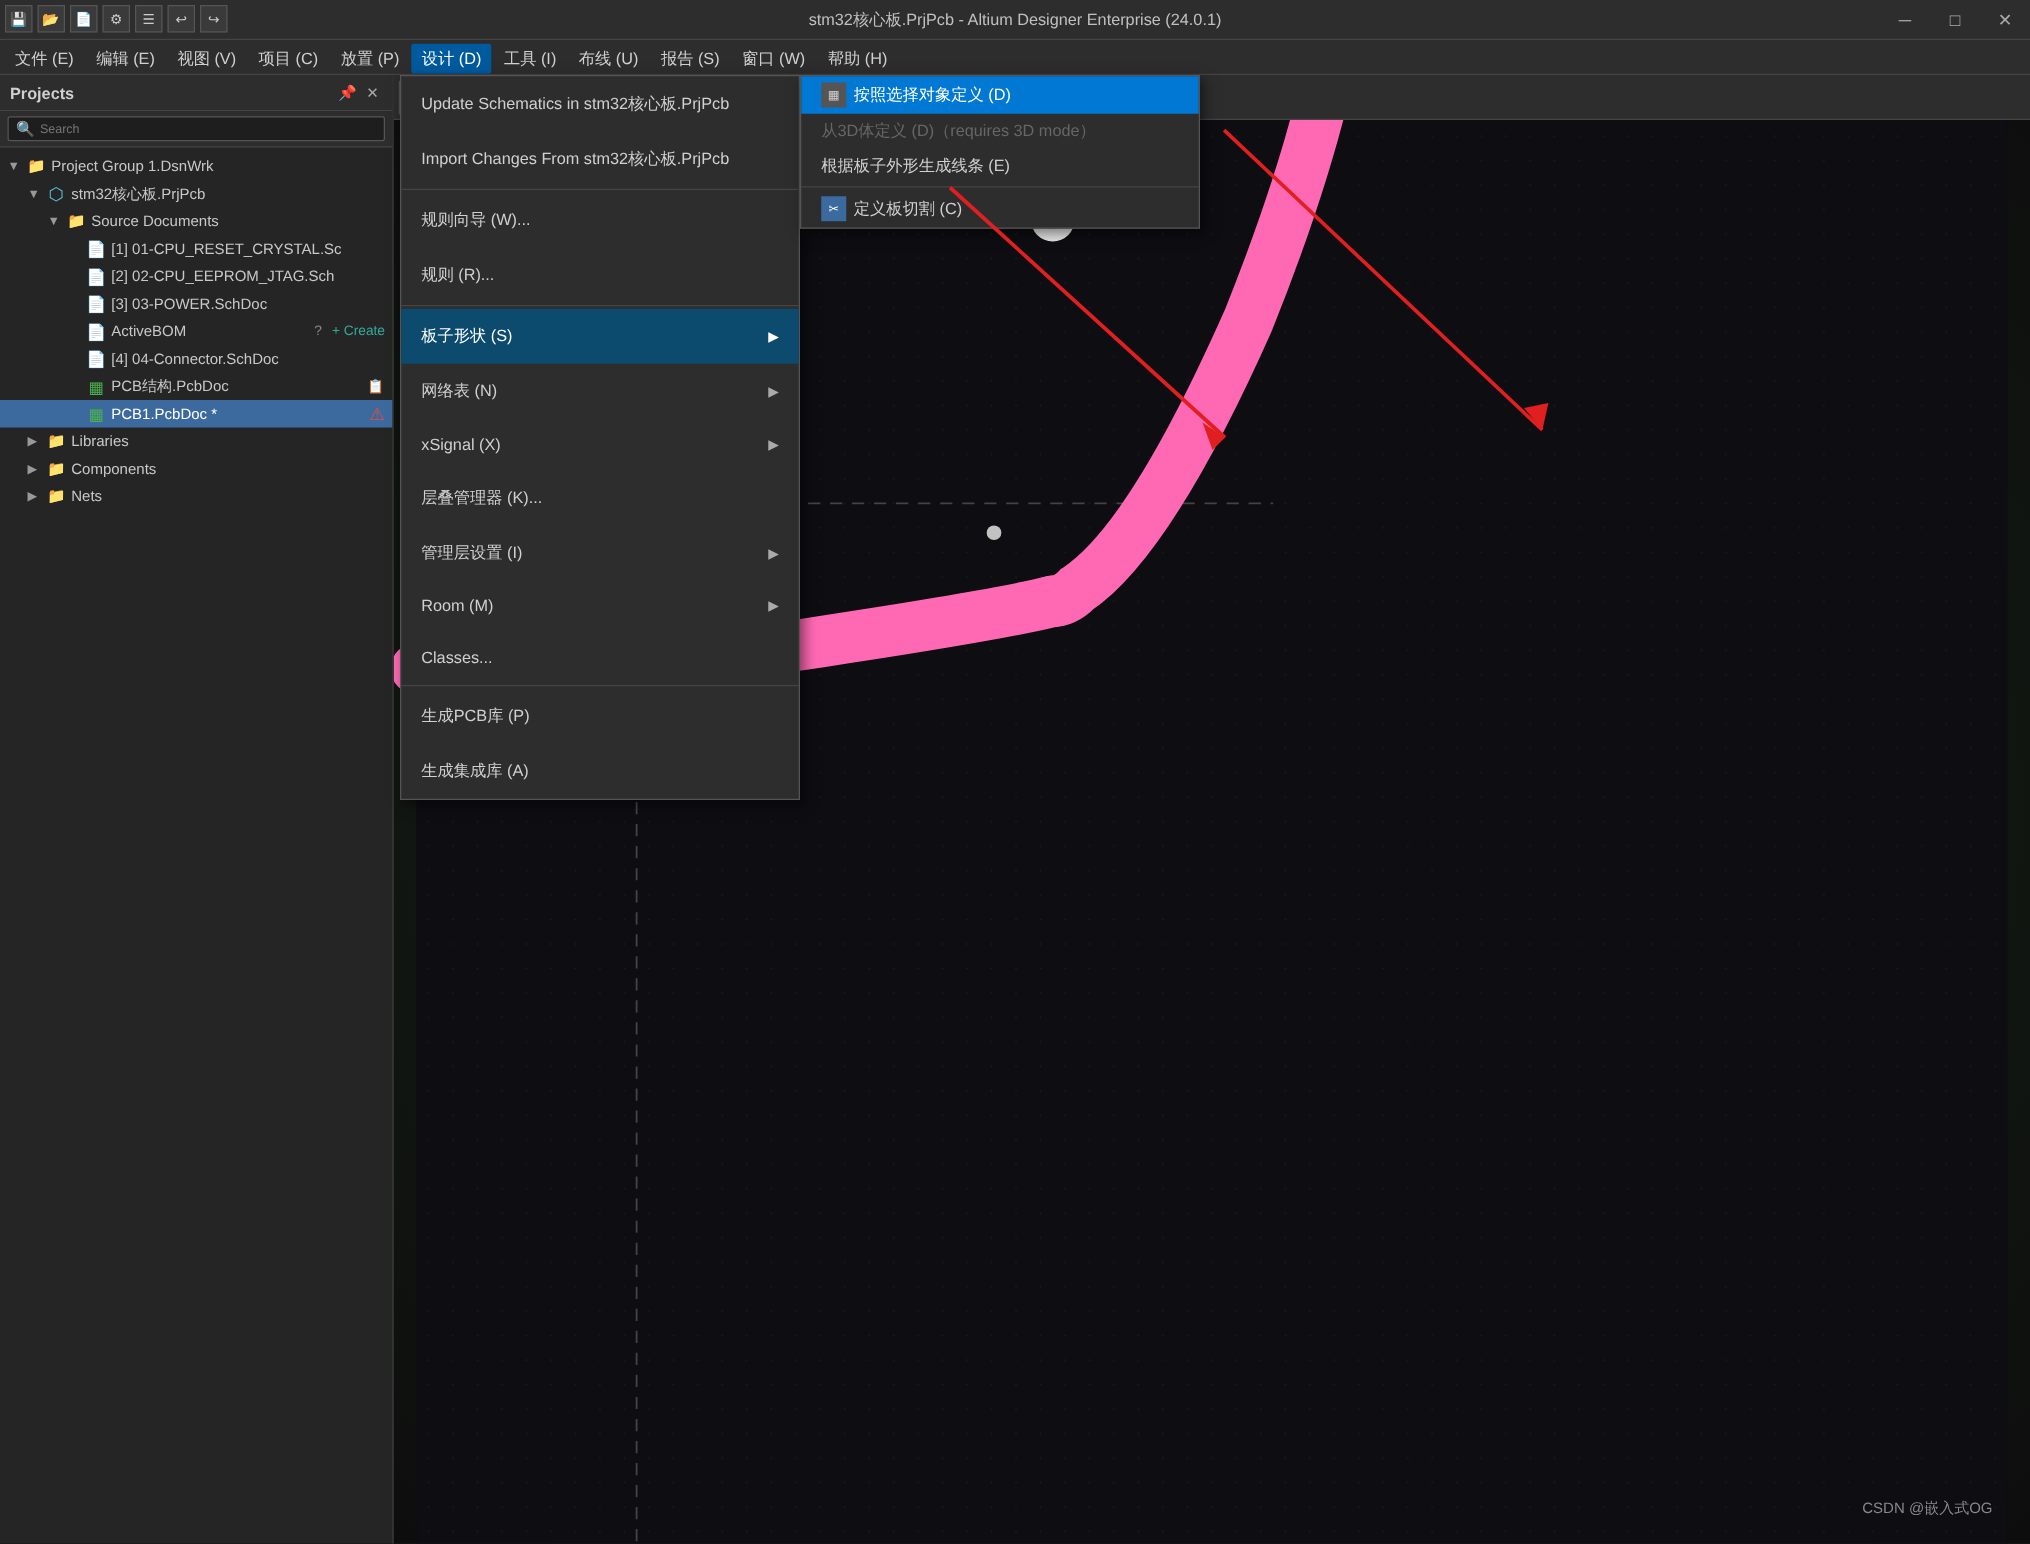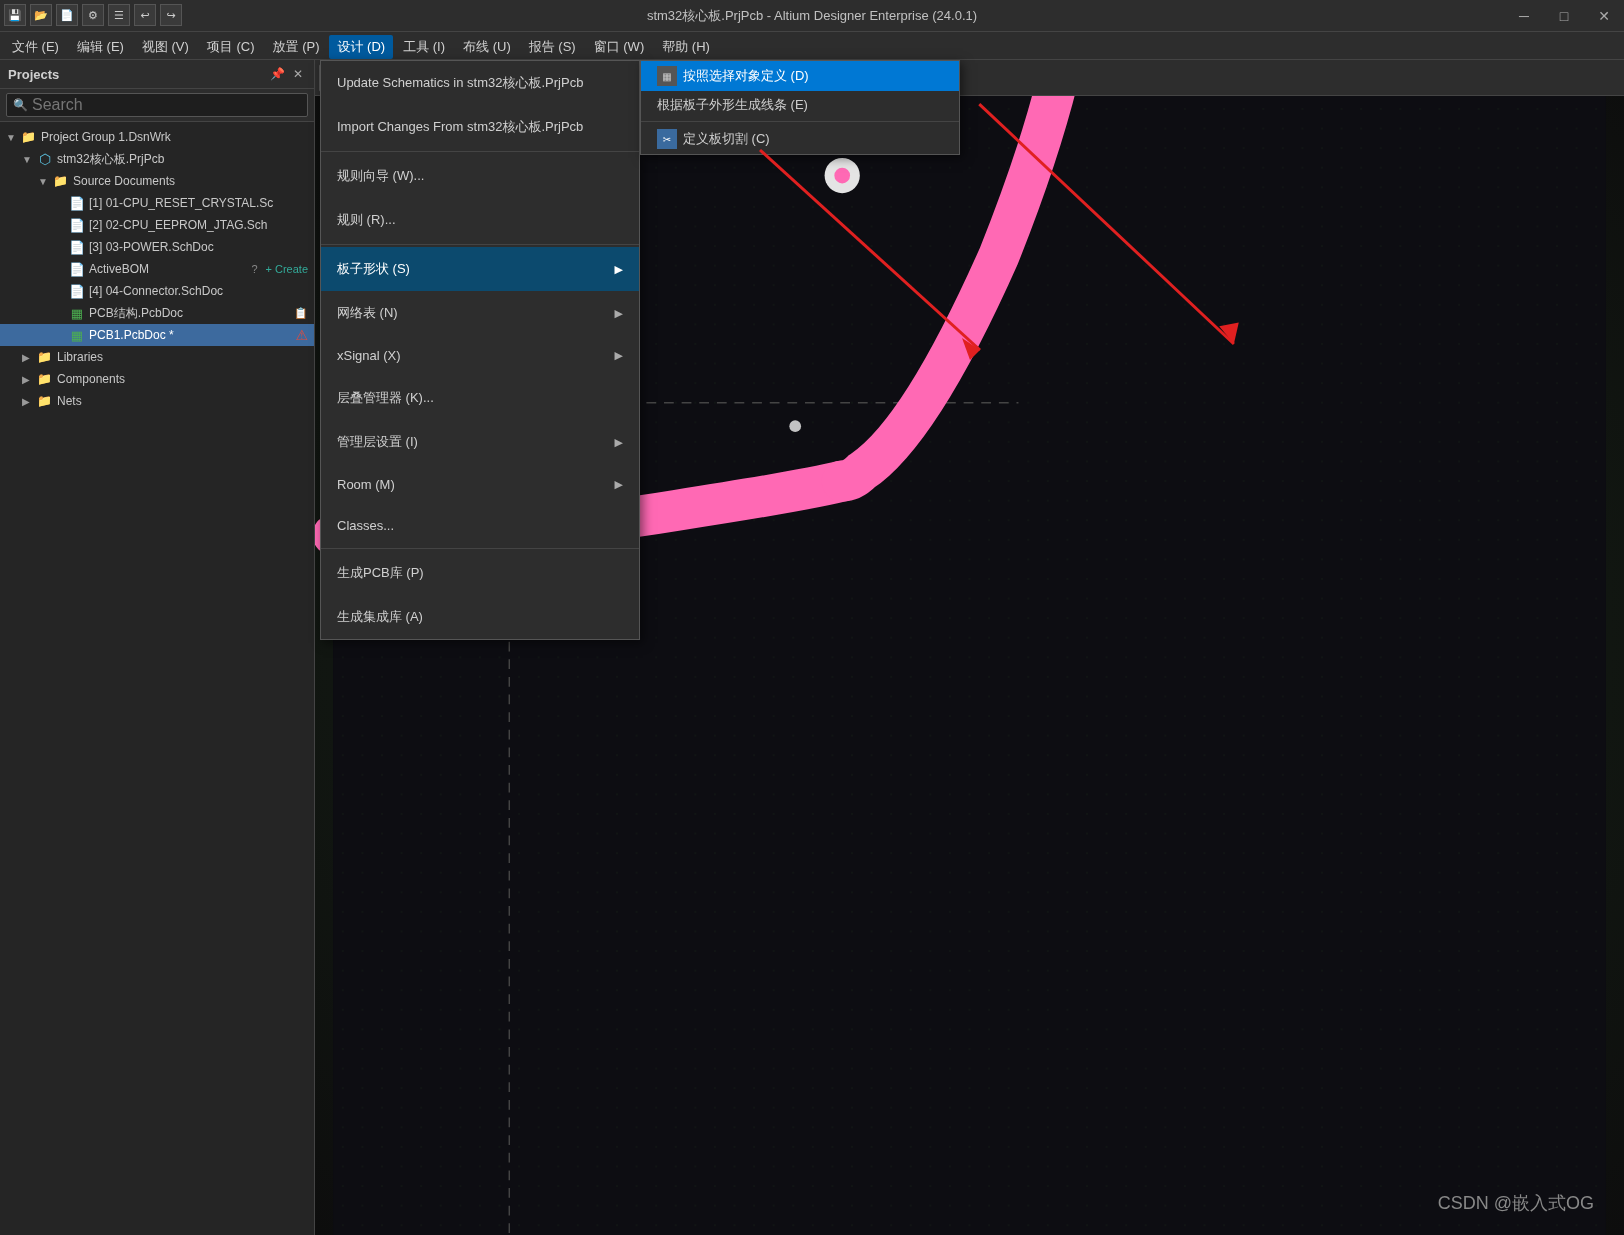--- a/index.html
+++ b/index.html
@@ -148,21 +148,21 @@
       border: 1px solid #555;
       border-radius: 2px;
       width: 100%;
       padding: 2px 6px;
       gap: 4px;
     }
     #search-input-wrapper input {
       background: transparent;
       border: none;
       color: #fde047;
-      font-size: 16px;
+      font-size: 10px;
       outline: none;
       width: 100%;
     }
     #search-input-wrapper .search-icon-inner {
       color: #888;
       font-size: 12px;
     }
 
     
     #tree-panel {
@@ -251,21 +251,21 @@
       width: 100%;
       height: 100%;
     }
 
     
     #watermark {
       position: absolute;
       bottom: 20px;
       right: 30px;
       color: #888;
-      font-size: 18px;
+      font-size: 12px;
     }
 
     
     #dropdown-design {
       position: absolute;
       top: 60px;
       left: 320px;
       background: #2d2d2d;
       border: 1px solid #555;
       min-width: 320px;
@@ -604,20 +604,23 @@
   <div class="dd-item">
     <span>生成集成库 (A)</span>
   </div>
 </div>
 
 <div id="submenu-board">
   <div class="sub-item hovered">
     <span class="sub-icon">▦</span>
     <span>按照选择对象定义 (D)</span>
   </div>
+  <div class="sub-item disabled-sub">
+    <span>从3D体定义 (D)（requires 3D mode）</span>
+  </div>
   <div class="sub-item">
     <span>根据板子外形生成线条 (E)</span>
   </div>
   <div class="dd-sep"></div>
   <div class="sub-item">
     <span class="sub-icon" style="background:#3a6a9e;color:#fff;">✂</span>
     <span>定义板切割 (C)</span>
   </div>
 </div>
 

